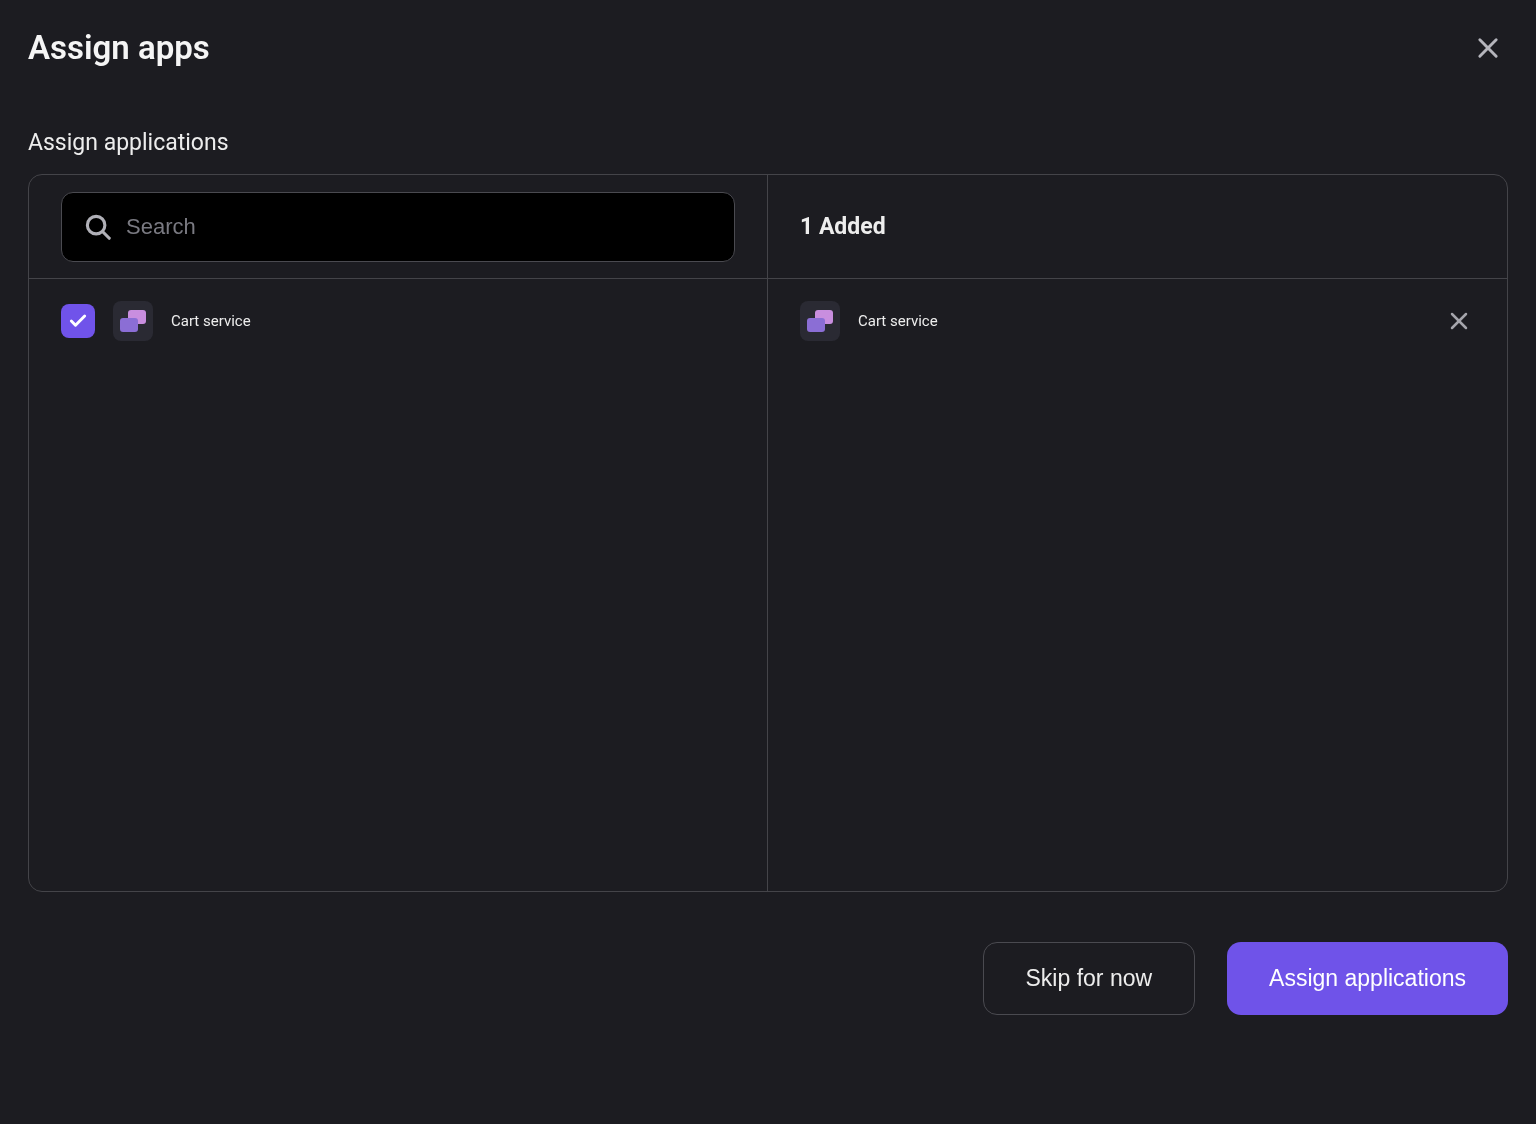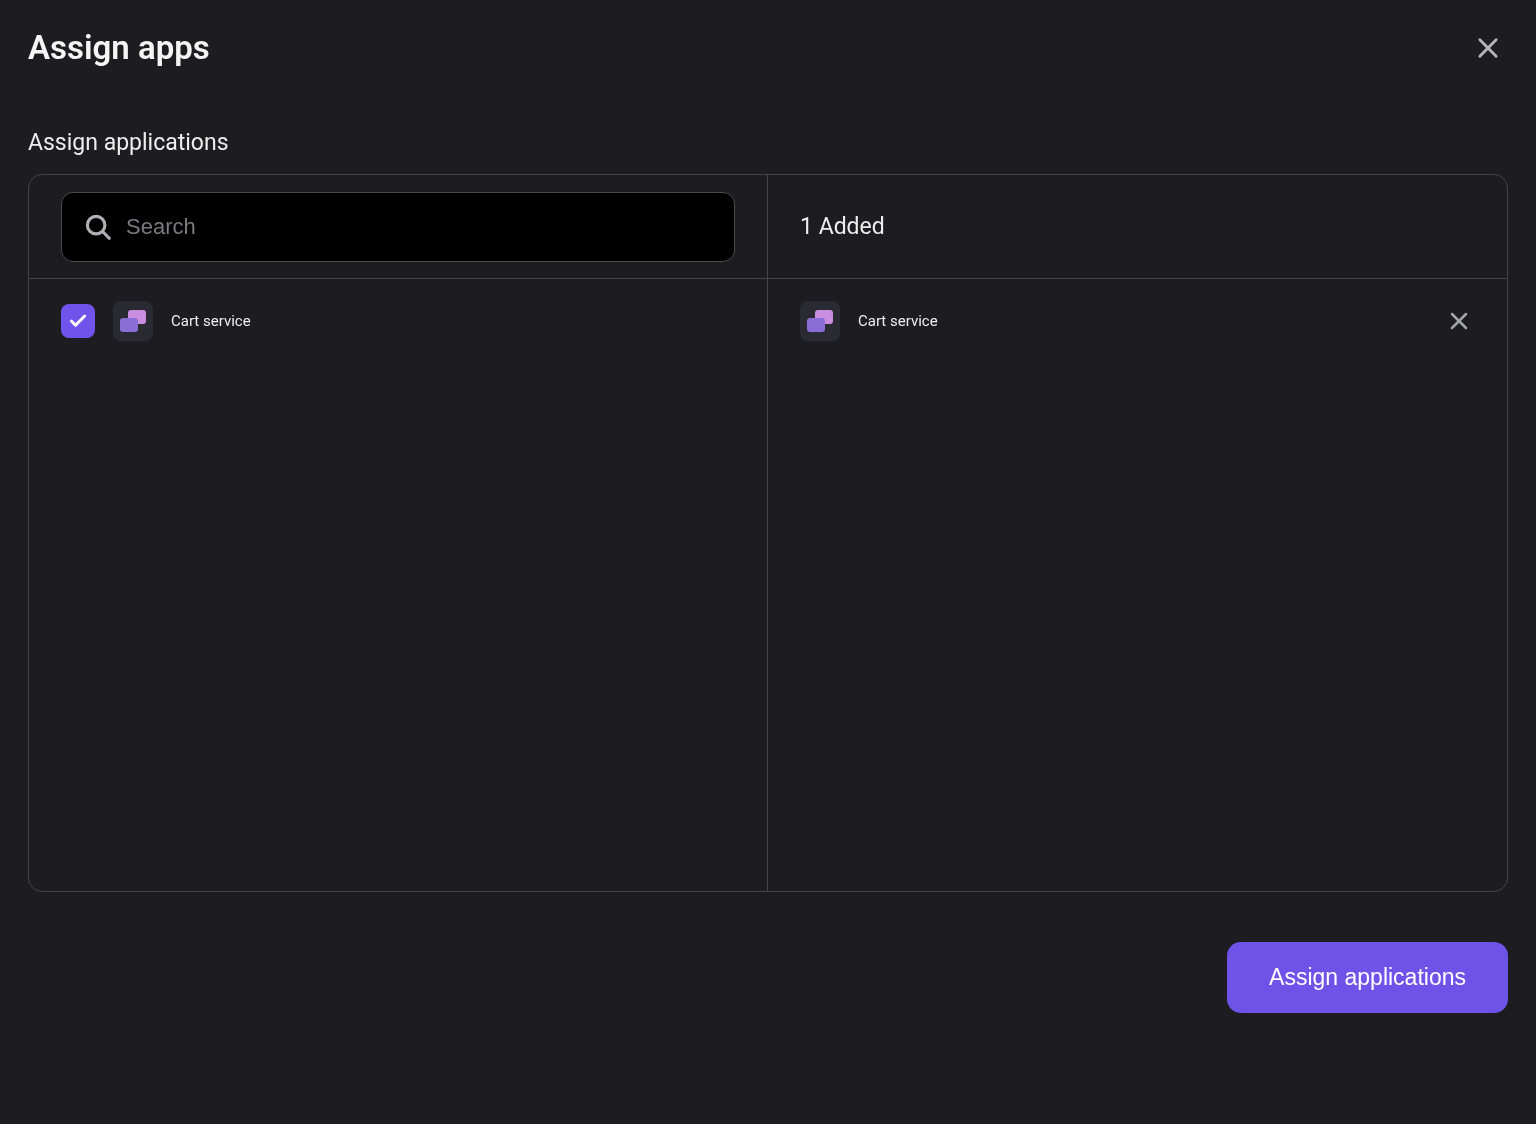--- a/index.html
+++ b/index.html
@@ -107,21 +107,21 @@
       color: #b0b0b7;
       display: flex;
     }
     .search-icon svg {
       width: 30px;
       height: 30px;
     }
     .added-count {
       font-size: 23px;
       color: #ededed;
-      font-weight: 400;
+      font-weight: 700;
     }
     .panel-body {
       flex: 1;
       padding: 18px 32px;
     }
     .app-row {
       display: flex;
       align-items: center;
       gap: 18px;
       padding: 4px 0;
@@ -294,14 +294,15 @@
             <line x1="5" y1="5" x2="19" y2="19"></line>
             <line x1="19" y1="5" x2="5" y2="19"></line>
           </svg>
         </button>
       </div>
     </div>
   </div>
 </div>
 
 <div class="footer">
+  <button class="btn-secondary">Skip for now</button>
   <button class="btn-primary">Assign applications</button>
 </div>
 
 </body></html>

